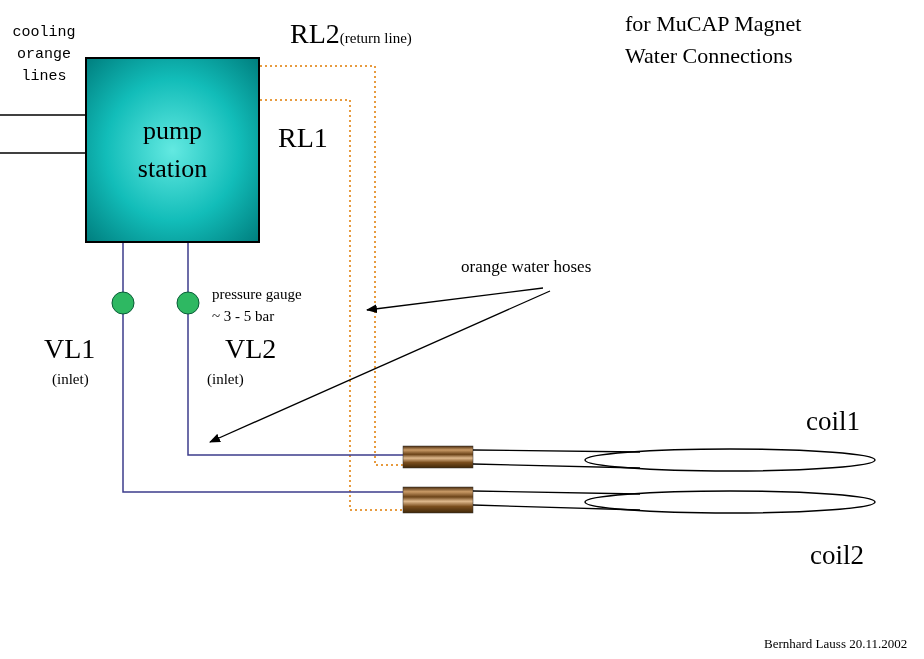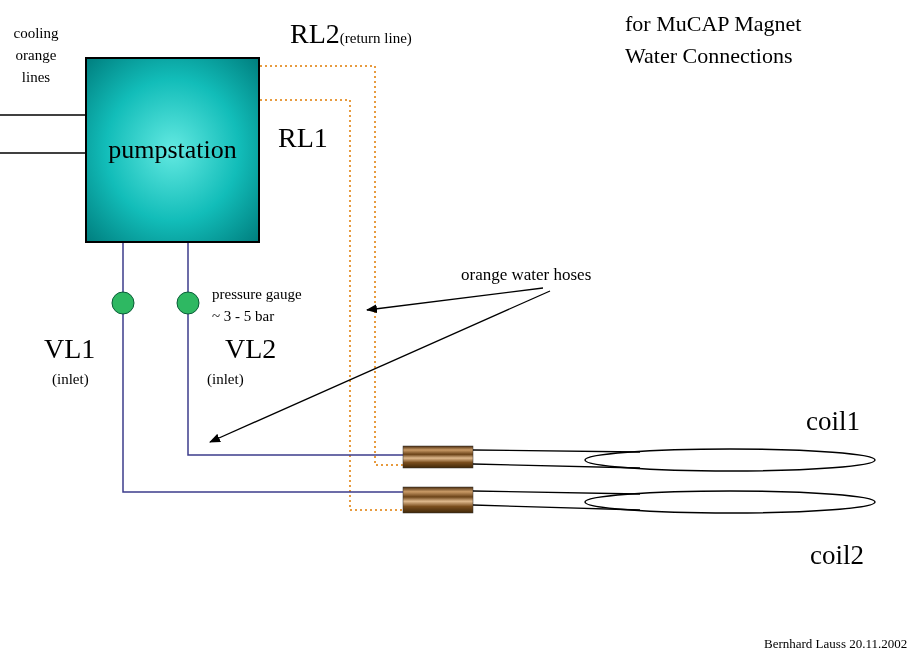--- a/index.html
+++ b/index.html
@@ -15,21 +15,21 @@
   .t-small { font-size:15px; line-height:22px; }
   .t-tiny  { font-size:13px;margin-left:12px; }
   .t-coil  { font-size:27px; }
   .sub     { font-size:15px; margin-left:0; }
 
   .pump {
     position:absolute; left:85px; top:57px; width:175px; height:186px;
     border:2px solid #000;
     background: radial-gradient(ellipse at center,
                 var(--pump-center) 0%, var(--pump-mid) 55%, var(--pump-edge) 100%);
-    display:flex; align-items:center; justify-content:center;
+    display:flex; flex-direction:column; align-items:center; justify-content:center;
     text-align:center;
   }
   .pump div { font-size:26px; line-height:38px; color:#000; }
 
   .cooling { text-align:center; width:72px; }
 
   
   .blackline { stroke:#000; stroke-width:1.3; fill:none; }
   .blueline  { stroke:var(--line-blue); stroke-width:1.5; fill:none; }
   .orangeline{ stroke:var(--hose-orange); stroke-width:1.5; fill:none; stroke-dasharray:2 3; }
@@ -81,21 +81,21 @@
     <line x1="473" y1="491" x2="640" y2="494" class="blackline"></line>
     <line x1="473" y1="505" x2="640" y2="510" class="blackline"></line>
 
     <ellipse cx="730" cy="460" rx="145" ry="11" class="coil"></ellipse>
     <ellipse cx="730" cy="502" rx="145" ry="11" class="coil"></ellipse>
 
     <line x1="543" y1="288" x2="367" y2="310" class="blackline" marker-end="url(#arrowhead)"></line>
     <line x1="550" y1="291" x2="210" y2="442" class="blackline" marker-end="url(#arrowhead)"></line>
   </svg>
 
-  <div class="label cooling t-small" style="left:0; top:22px;">
+  <div class="label cooling t-small" style="left:8px; top:22px;font-family:Liberation Mono, monospace;">
     <div>cooling</div>
     <div>orange</div>
     <div>lines</div>
   </div>
 
   <div class="label" style="left:290px; top:18px;">
     <span class="t-big">RL2</span><span class="sub">(return line)</span>
   </div>
 
   <div class="label t-big" style="left:278px; top:122px;">RL1</div>
@@ -109,20 +109,20 @@
     <div>pressure gauge</div>
     <div>~ 3 - 5 bar</div>
   </div>
 
   <div class="label t-big" style="left:44px; top:333px;">VL1</div>
   <div class="label t-small" style="left:52px; top:368px;">(inlet)</div>
 
   <div class="label t-big" style="left:199px; top:333px;margin-left:26px;">VL2</div>
   <div class="label t-small" style="left:207px; top:368px;">(inlet)</div>
 
-  <div class="label t-mid" style="left:461px; top:265px;">orange water hoses</div>
+  <div class="label t-mid" style="left:461px; top:257px;">orange water hoses</div>
 
   <div class="label t-coil" style="left:806px; top:406px;">coil1</div>
   <div class="label t-coil" style="left:810px; top:540px;">coil2</div>
 
   <div class="label t-tiny" style="left:752px; top:636px;">Bernhard Lauss 20.11.2002</div>
 
 </div>
 
 </body></html>

